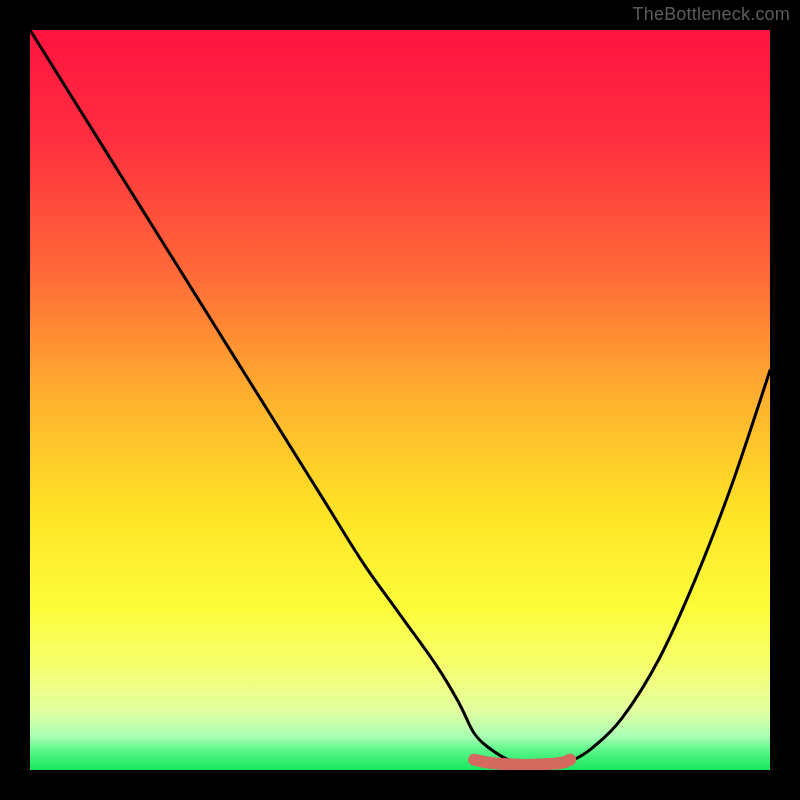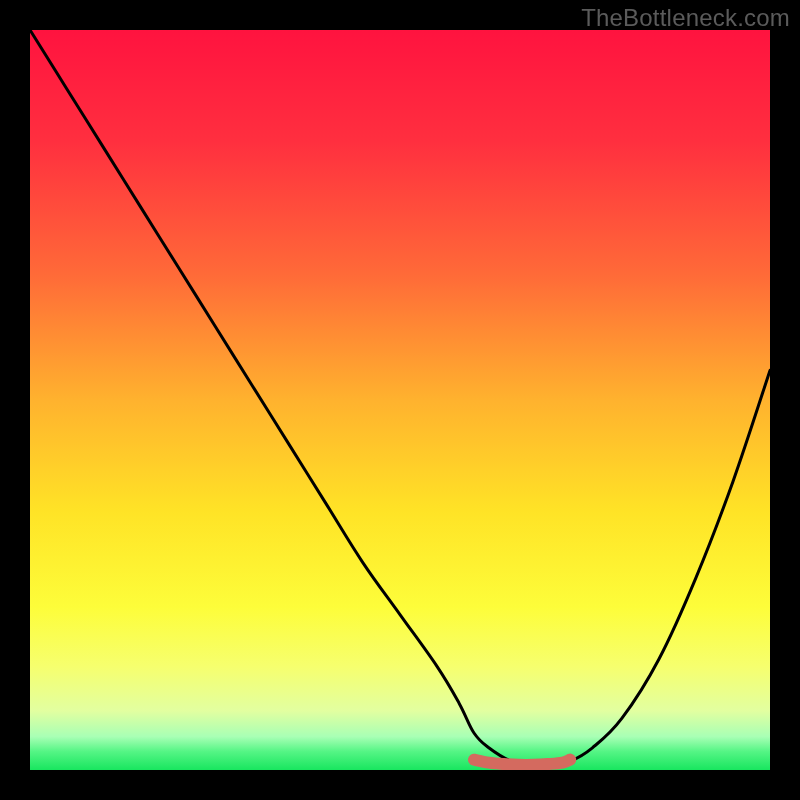--- a/index.html
+++ b/index.html
@@ -14,21 +14,21 @@
   .frame {
     position: relative;
     width: 800px;
     height: 800px;
     background: #000;
   }
   .watermark {
     position: absolute;
     top: 4px;
     right: 10px;
-    font-size: 24px;
+    font-size: 18px;
     font-weight: 500;
     color: #5b5b5b;
     letter-spacing: 0.2px;
     z-index: 10;
   }
   svg.plot {
     position: absolute;
     top: 30px;
     left: 30px;
     width: 740px;

